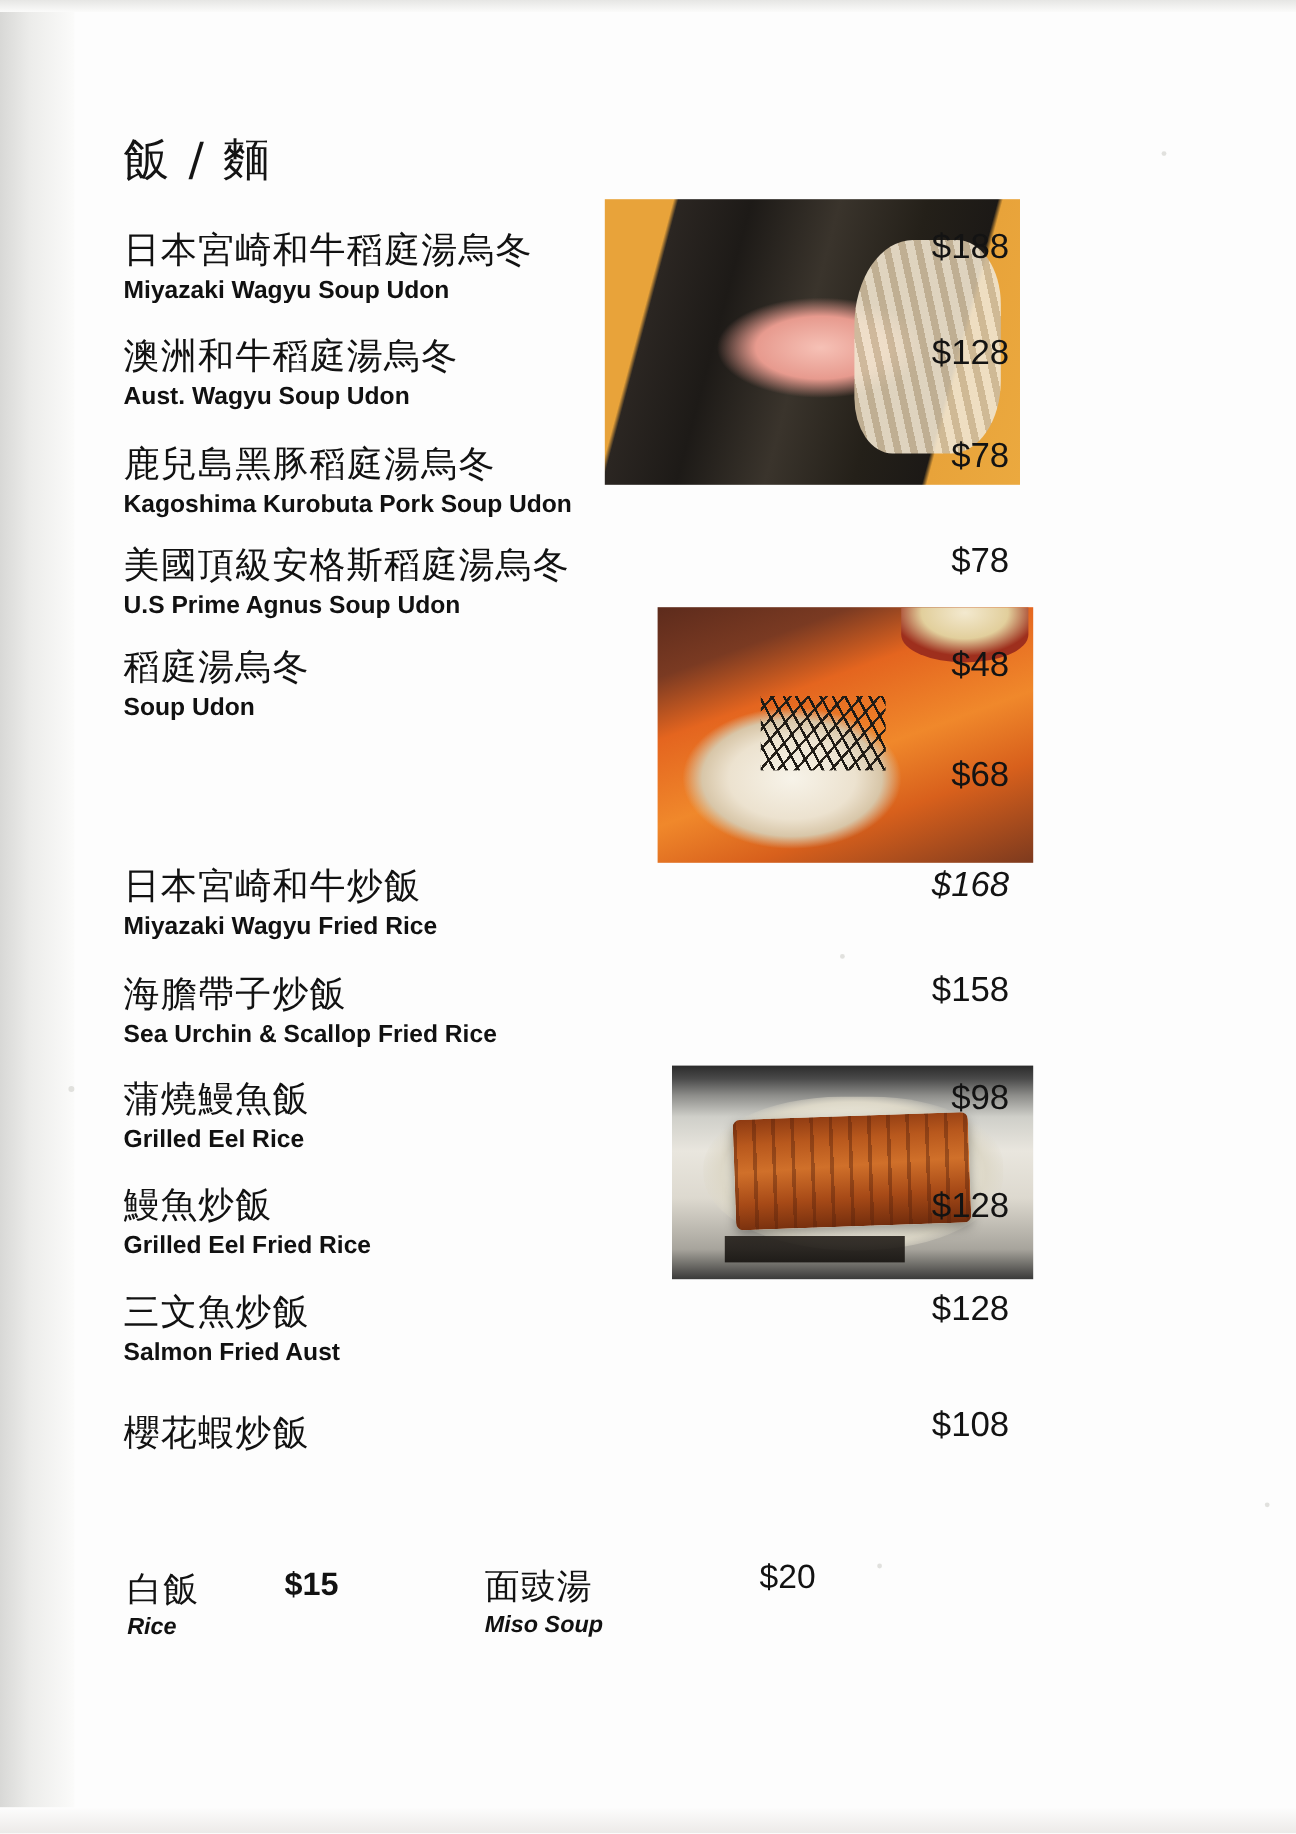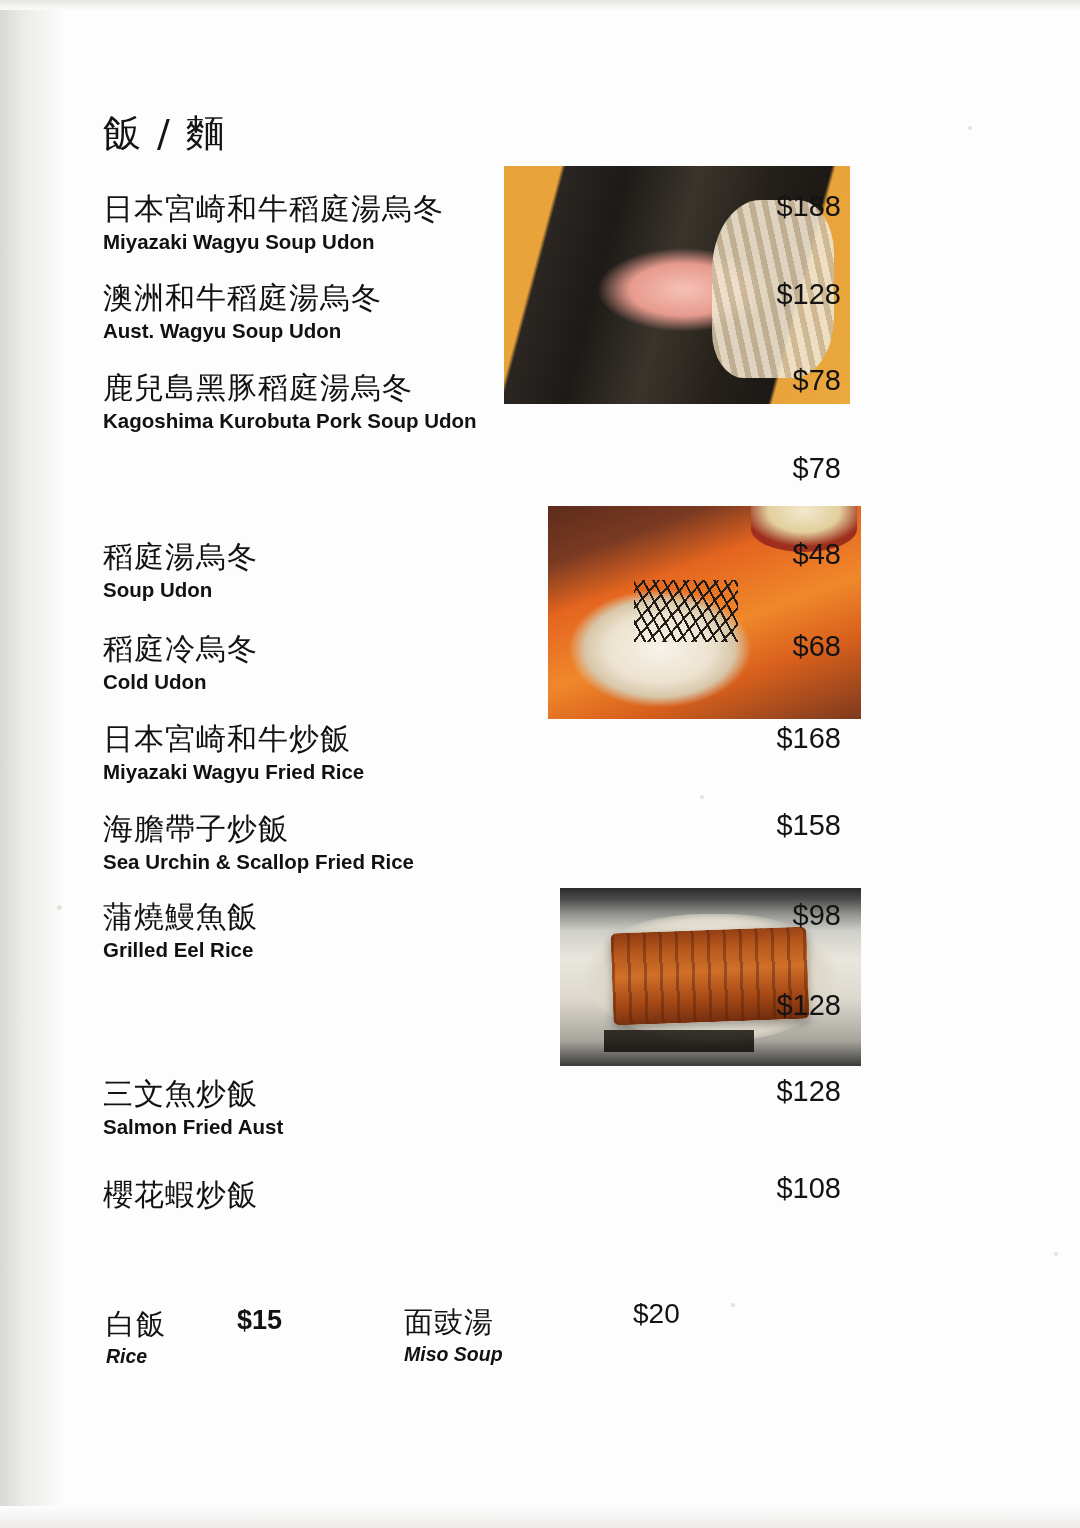--- a/index.html
+++ b/index.html
@@ -222,52 +222,56 @@
       <div class="name-en"> Aust. Wagyu Soup Udon</div>
     </div>
     <div class="price" style="top:278px;">$128</div>
 
     <div class="menu-item" style="top:371px;">
       <div class="name-cn">鹿兒島黑豚稻庭湯烏冬</div>
       <div class="name-en">Kagoshima Kurobuta Pork Soup Udon</div>
     </div>
     <div class="price" style="top:364px;">$78</div>
 
+    <div class="menu-item" style="top:455px;">
+      <div class="name-cn">美國頂級安格斯稻庭湯烏冬</div>
+      <div class="name-en">U.S Prime Agnus Soup Udon</div>
+    </div>
     <div class="price" style="top:452px;">$78</div>
 
     <div class="menu-item" style="top:540px;">
       <div class="name-cn">稻庭湯烏冬</div>
       <div class="name-en"> Soup Udon</div>
     </div>
     <div class="price" style="top:538px;">$48</div>
 
-    <div class="menu-item" style="top:632px;">
-      <div class="name-cn">稻庭冷烏冬</div>
-      <div class="name-en">Cold Udon</div>
-    </div>
     <div class="price" style="top:630px;">$68</div>
 
     <div class="menu-item" style="top:722px;">
       <div class="name-cn">日本宮崎和牛炒飯</div>
       <div class="name-en"> Miyazaki Wagyu Fried Rice</div>
     </div>
-    <div class="price" style="top:722px;">$168</div>
+    <div class="price" style="top:722px;font-style:italic;">$168</div>
 
     <div class="menu-item" style="top:812px;">
       <div class="name-cn">海膽帶子炒飯</div>
       <div class="name-en">Sea Urchin &amp; Scallop Fried Rice</div>
     </div>
     <div class="price" style="top:809px;">$158</div>
 
     <div class="menu-item" style="top:900px;">
       <div class="name-cn">蒲燒鰻魚飯</div>
       <div class="name-en">Grilled Eel Rice</div>
     </div>
     <div class="price" style="top:899px;">$98</div>
 
+    <div class="menu-item" style="top:988px;">
+      <div class="name-cn">鰻魚炒飯</div>
+      <div class="name-en">Grilled Eel Fried Rice</div>
+    </div>
     <div class="price" style="top:989px;">$128</div>
 
     <div class="menu-item" style="top:1077px;">
       <div class="name-cn">三文魚炒飯</div>
       <div class="name-en">Salmon Fried Aust</div>
     </div>
     <div class="price" style="top:1075px;">$128</div>
 
     <div class="menu-item" style="top:1178px;">
       <div class="name-cn">櫻花蝦炒飯</div>

